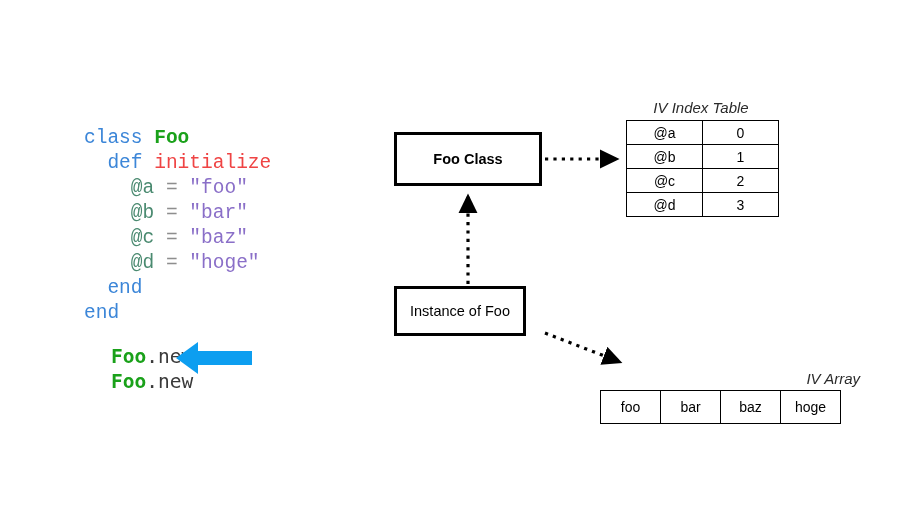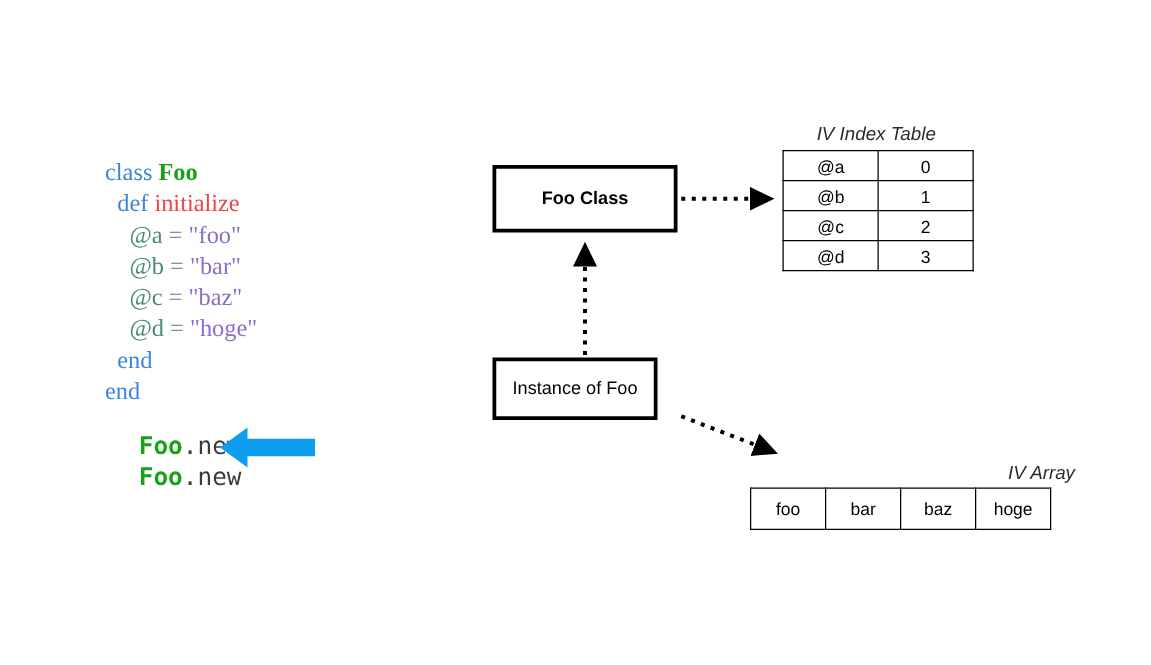--- a/index.html
+++ b/index.html
@@ -14,21 +14,21 @@
     overflow: hidden;
     font-family: "Liberation Sans", sans-serif;
     -webkit-font-smoothing: antialiased;
   }
 
   
   #code-block {
     position: absolute;
     left: 84px;
     top: 126px;
-    font-family: Liberation Serif, serif;
+    font-family: Liberation Mono, monospace;
     font-size: 19.5px;
     line-height: 25px;
     white-space: pre;
     letter-spacing: 0px;
   }
   .code-line { display: block; height: 25px; }
   .kw      { color: #3c86d8; }
   .cls     { color: #1aa11a; font-weight: bold; }
   .meth    { color: #ef4444; }
   .ivar    { color: #4a8a70; }

